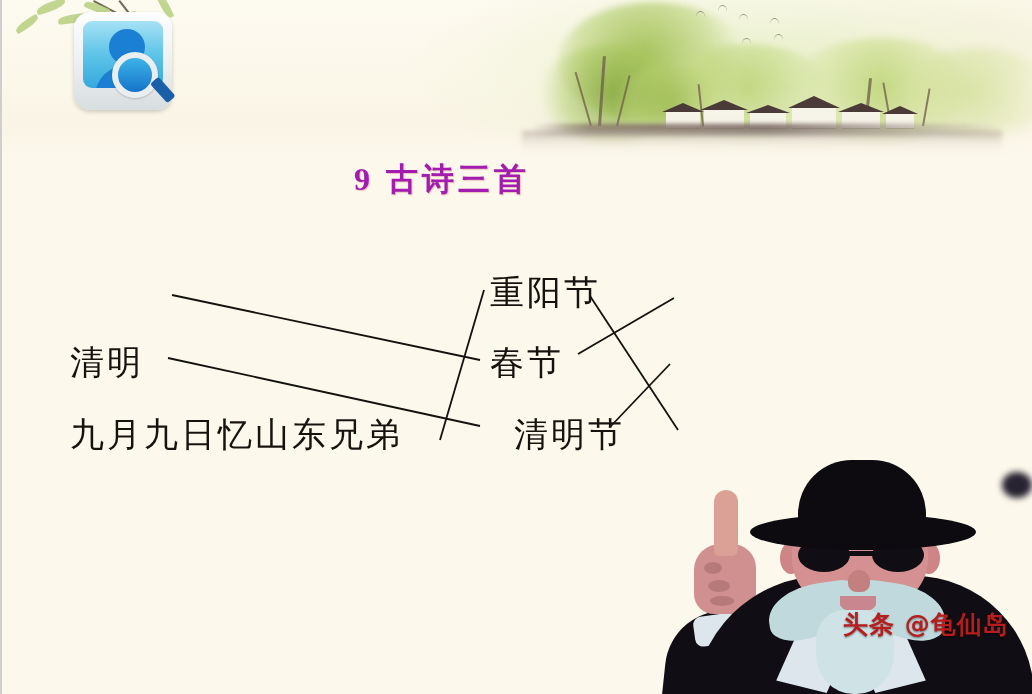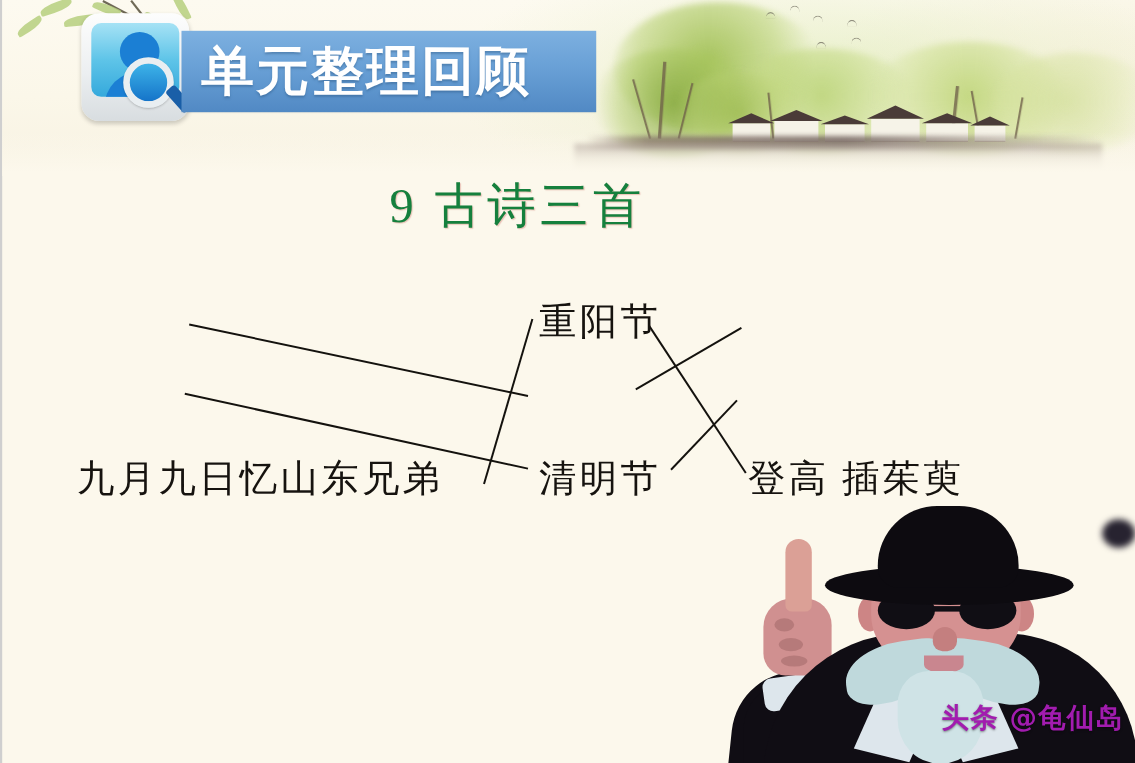--- a/index.html
+++ b/index.html
@@ -163,23 +163,23 @@
     background: #1a5fa8;
     border-radius: 3px;
     transform: rotate(-42deg);
     transform-origin: top left;
   }
 
   
   .lesson-title {
     position: absolute;
     left: 352px; top: 158px;
-    font-size: 44px;
-    font-weight: normal;
-    color: #15803d;
+    font-size: 32px;
+    font-weight: bold;
+    color: #a21caf;
     letter-spacing: 4px;
     white-space: nowrap;
     text-shadow: 1px 1px 1px rgba(180,30,20,0.25);
   }
 
   
   .match-area {
     position: absolute;
     left: 0; top: 250px;
     width: 1032px; height: 210px;
@@ -371,29 +371,28 @@
     border-radius: 12px 12px 6px 6px;
   }
   .fig-knuckle {
     position: absolute;
     background: rgba(150,95,95,0.45);
     border-radius: 50%;
   }
 
   .watermark {
     position: absolute;
-    left: 841px; top: 636px;
+    left: 841px; top: 608px;
     font-family: "DejaVu Sans", sans-serif;
     font-size: 25px;
     font-weight: bold;
-    color: #a21caf;
+    color: #b91c1c;
     white-space: nowrap;
     letter-spacing: 1px;
     text-shadow: 0 1px 2px rgba(0,0,0,0.45);
-    margin-left: 13px;
   }
 </style>
 </head>
 <body>
 
 <div id="slide">
 
   <div class="header-scene">
     <div class="sky-wash"></div>
 
@@ -449,45 +448,43 @@
 
   <div class="badge-icon">
     <div class="screen">
       <div class="person-head"></div>
       <div class="person-body"></div>
     </div>
     <div class="lens-ring"></div>
     <div class="lens-handle"></div>
   </div>
 
-  <div class="banner">
-    <div class="banner-text">单元整理回顾</div>
-  </div>
 
   <div class="lesson-title">9  古诗三首</div>
 
   <div class="match-area">
 
     <svg class="match-lines" viewBox="0 0 1032 210" width="1032" height="210">
       <g id="lines-group" stroke="#14120e" stroke-width="1.8" fill="none">
           <line x1="170" y1="45" x2="478" y2="110"></line>
           <line x1="166" y1="108" x2="478" y2="176"></line>
           <line x1="438" y1="190" x2="482" y2="40"></line>
           <line x1="576" y1="104" x2="672" y2="48"></line>
           <line x1="608" y1="177" x2="668" y2="114"></line>
           <line x1="588" y1="46" x2="676" y2="180"></line>
         </g>
     </svg>
 
+    <div class="match-item" style="left:68px;top:90px;">清明</div>
     <div class="match-item" style="left:68px;top:162px;">九月九日忆山东兄弟</div>
 
     <div class="match-item" style="left:488px;top:20px;">重阳节</div>
-    <div class="match-item" style="left:488px;top:162px;">清明节</div>
-
-    <div class="match-item" style="left:678px;top:162px;">登高    插茱萸</div>
+    <div class="match-item" style="left:488px;top:90px;">春节</div>
+    <div class="match-item" style="left:512px;top:162px;">清明节</div>
+
   </div>
 
   <div class="figure">
     <div class="fig-suit-left"></div>
     <div class="fig-arm"></div>
     <div class="fig-cuff"></div>
     <div class="fig-fist">
       <div class="fig-knuckle" style="left:10px;top:18px;width:18px;height:12px;"></div>
       <div class="fig-knuckle" style="left:14px;top:36px;width:22px;height:12px;"></div>
       <div class="fig-knuckle" style="left:16px;top:52px;width:24px;height:10px;"></div>

